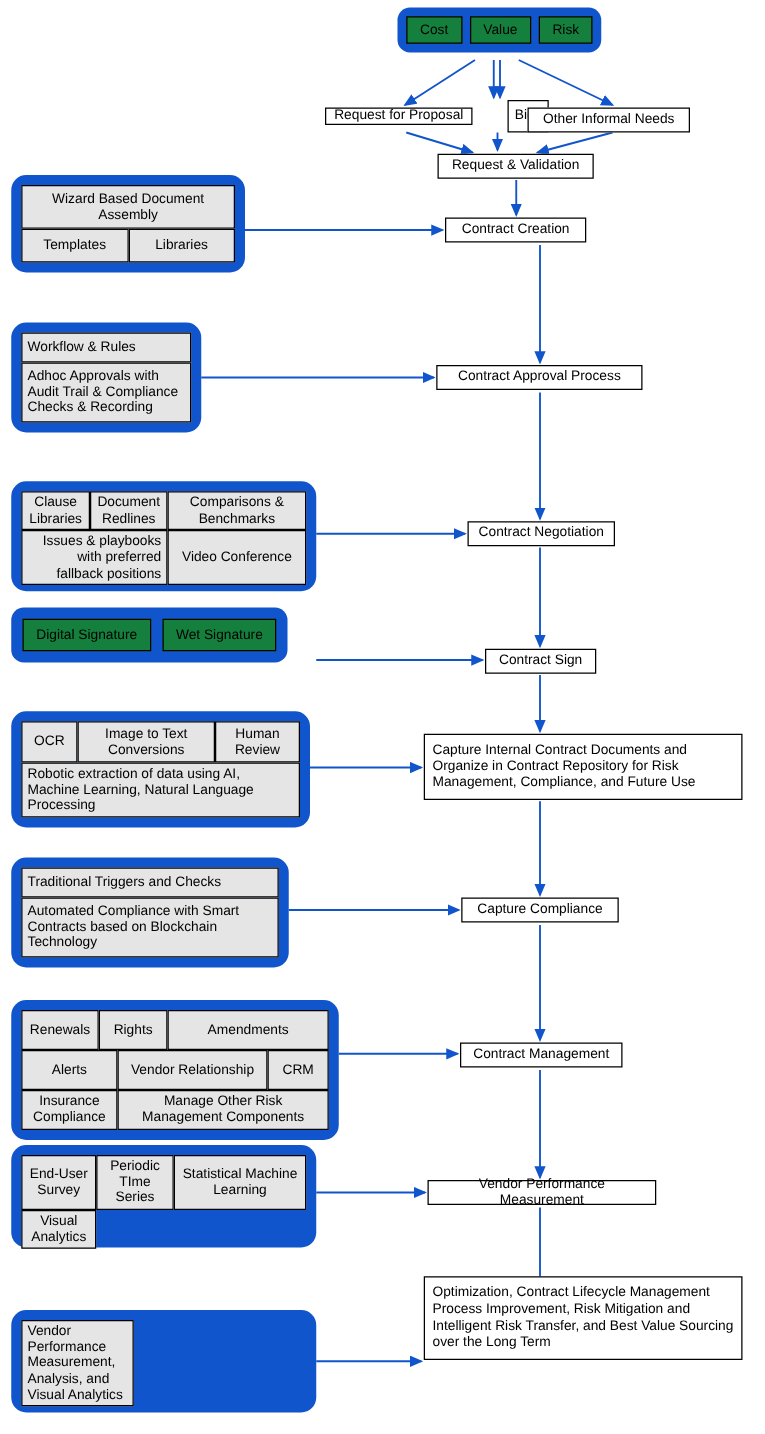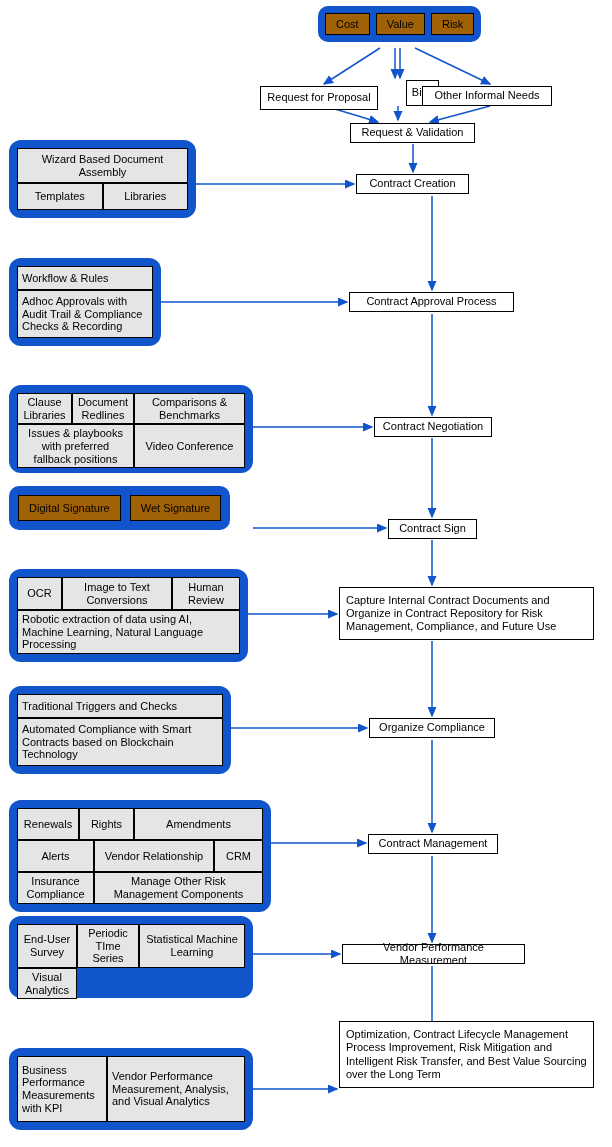--- a/index.html
+++ b/index.html
@@ -59,21 +59,21 @@
   .blue-top {
     position: absolute;
     background: #1155cc;
     border-radius: 10px;
     padding: 7px;
     display: flex;
     gap: 6px;
   }
   .blue-top .cell {
     border: 1px solid #000;
-    background: #a16207;
+    background: #15803d;
     display: flex;
     align-items: center;
     justify-content: center;
     padding: 4px 10px;
   }
 </style>
 </head>
 <body>
 <div class="container">
 
@@ -113,31 +113,31 @@
   <line x1="253" y1="954" x2="340" y2="954" stroke="#1155cc" stroke-width="1.5" marker-end="url(#ah)"></line>
   <line x1="253" y1="1089" x2="337" y2="1089" stroke="#1155cc" stroke-width="1.5" marker-end="url(#ah)"></line>
 </svg>
 
 <div class="blue-top" style="left:318px; top:6px;">
   <div class="cell">Cost</div>
   <div class="cell">Value</div>
   <div class="cell">Risk</div>
 </div>
 
-<div class="box" style="left:260px; top:86px; width:118px; height:24px;">Request for Proposal</div>
+<div class="box" style="left:260px; top:86px; width:118px; height:14px;">Request for Proposal</div>
 <div class="box" style="left:383px; top:80px; width:33px; height:26px;margin-left:23px;">Bids</div>
 <div class="box" style="left:422px; top:86px; width:130px; height:20px;">Other Informal Needs</div>
 <div class="box" style="left:350px; top:123px; width:125px; height:20px;">Request &amp; Validation</div>
 
 <div class="box" style="left:356px; top:174px; width:113px; height:20px;">Contract Creation</div>
 <div class="box" style="left:349px; top:292px; width:165px; height:20px;">Contract Approval Process</div>
 <div class="box" style="left:374px; top:417px; width:118px; height:20px;">Contract Negotiation</div>
 <div class="box" style="left:388px; top:519px; width:89px; height:20px;">Contract Sign</div>
 <div class="box" style="left:339px; top:587px; width:255px; height:53px; text-align:left; justify-content:flex-start;">Capture Internal Contract Documents and Organize in Contract Repository for Risk Management, Compliance, and Future Use</div>
-<div class="box" style="left:369px; top:718px; width:126px; height:20px;">Organize Compliance</div>
+<div class="box" style="left:369px; top:718px; width:126px; height:20px;">Capture Compliance</div>
 <div class="box" style="left:368px; top:834px; width:130px; height:20px;">Contract Management</div>
 <div class="box" style="left:342px; top:944px; width:183px; height:20px;">Vendor Performance Measurement</div>
 <div class="box" style="left:339px; top:1021px; width:255px; height:67px; text-align:left; justify-content:flex-start;">Optimization, Contract Lifecycle Management Process Improvement, Risk Mitigation and Intelligent Risk Transfer, and Best Value Sourcing over the Long Term</div>
 
 <div class="blue-panel" style="left:9px; top:140px; width:187px; height:78px;">
   <div class="grid" style="grid-template-columns:1fr 1fr; grid-template-rows: 35px 1fr;">
     <div class="cell" style="grid-column:1/3;">Wizard Based Document Assembly</div>
     <div class="cell">Templates</div>
     <div class="cell">Libraries</div>
   </div>
@@ -148,21 +148,21 @@
     <div class="cell" style="justify-content:flex-start; text-align:left;">Workflow &amp; Rules</div>
     <div class="cell" style="justify-content:flex-start; text-align:left;">Adhoc Approvals with Audit Trail &amp; Compliance Checks &amp; Recording</div>
   </div>
 </div>
 
 <div class="blue-panel" style="left:9px; top:385px; width:244px; height:88px;">
   <div class="grid" style="grid-template-columns:55px 62px 1fr; grid-template-rows:1fr 1fr;">
     <div class="cell">Clause Libraries</div>
     <div class="cell">Document Redlines</div>
     <div class="cell">Comparisons &amp; Benchmarks</div>
-    <div class="cell" style="grid-column:1/3; text-align:center; justify-content:flex-start;">Issues &amp; playbooks with preferred fallback positions</div>
+    <div class="cell" style="grid-column:1/3; text-align:right; justify-content:flex-start;">Issues &amp; playbooks with preferred fallback positions</div>
     <div class="cell">Video Conference</div>
   </div>
 </div>
 
 <div class="blue-top" style="left:9px; top:486px; padding:9px; gap:9px;">
   <div class="cell" style="padding:6px 10px;">Digital Signature</div>
   <div class="cell" style="padding:6px 10px;">Wet Signature</div>
 </div>
 
 <div class="blue-panel" style="left:9px; top:569px; width:239px; height:93px;">
@@ -202,18 +202,17 @@
     <div class="cell">Visual Analytics</div>
   </div>
 </div>
 
 <style>
   
 </style>
 
 <div class="blue-panel" style="left:9px; top:1048px; width:244px; height:82px;">
   <div class="grid" style="grid-template-columns:90px 1fr; grid-template-rows:1fr;">
-    <div class="cell" style="text-align:left; justify-content:flex-start;">Business Performance Measurements with KPI</div>
     <div class="cell" style="text-align:left; justify-content:flex-start;">Vendor Performance Measurement, Analysis, and Visual Analytics</div>
   </div>
 </div>
 
 </div>
 
 </body></html>

